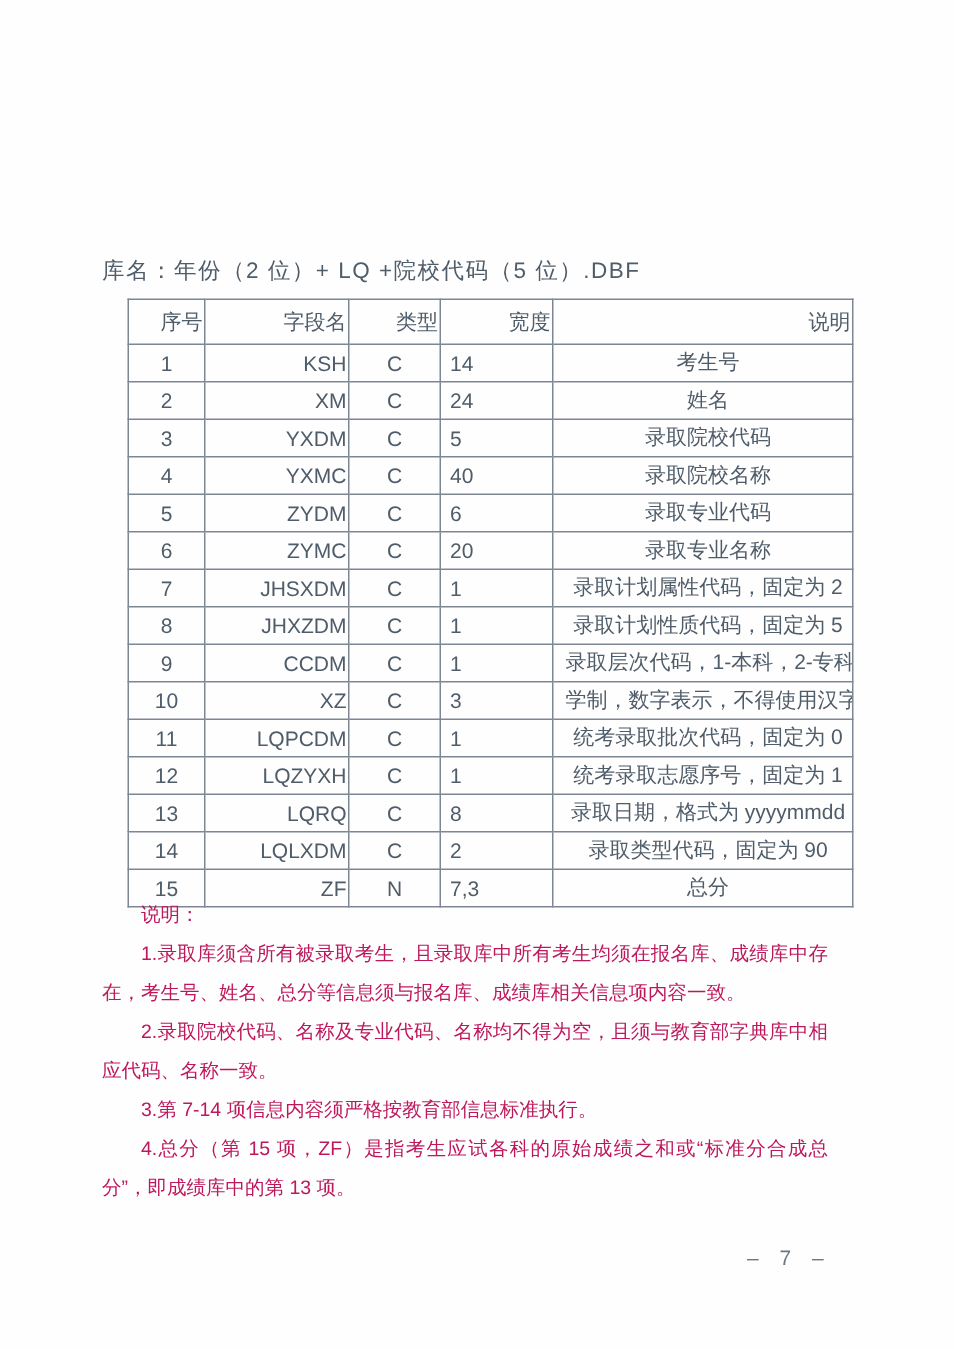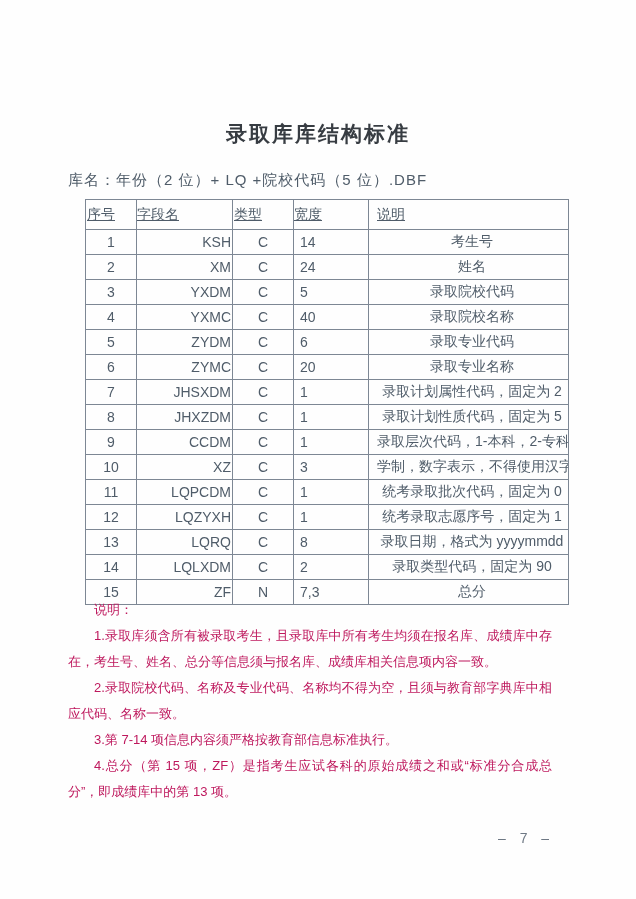--- a/index.html
+++ b/index.html
@@ -19,21 +19,21 @@
   }
   table.fields{
     position:absolute;top:199px;left:85px;width:463px;
     border-collapse:collapse;table-layout:fixed;
   }
   table.fields th, table.fields td{
     border:1.5px solid #7d8794;
     font-size:14px;color:#4f5c69;
     overflow:hidden;white-space:nowrap;
   }
-  table.fields th{height:27px;font-weight:normal;text-align:left;text-decoration:underline;}
+  table.fields th{height:27px;font-weight:normal;text-align:right;}
   table.fields td{height:22px;}
   .c0{width:48px;text-align:center;}
   .c1{width:94px;text-align:right;padding-left:6px;}
   .c2{width:58px;text-align:center;}
   .c3{width:73px;text-align:left;padding-left:6px;}
   .c4{width:190px;text-align:center;padding-left:8px;}
   th.c1,th.c3{text-align:center;padding-left:0;}
   .notes{
     position:absolute;top:597px;left:68px;width:484px;
     font-size:13px;line-height:26px;color:#be185d;text-align:justify;
@@ -43,21 +43,20 @@
   .pageno{
     position:absolute;top:830px;left:498px;
     font-size:14px;color:#6e7884;letter-spacing:5px;
   }
 </style>
 </head>
 <body>
 
 <div class="page">
 
-  <h1 class="title">录取库库结构标准</h1>
 
   <div class="dbname">库名：年份（2 位）+ LQ +院校代码（5 位）.DBF</div>
 
   <table class="fields">
     <thead>
       <tr>
         <th class="c0">序号</th>
         <th class="c1">字段名</th>
         <th class="c2">类型</th>
         <th class="c3">宽度</th>

